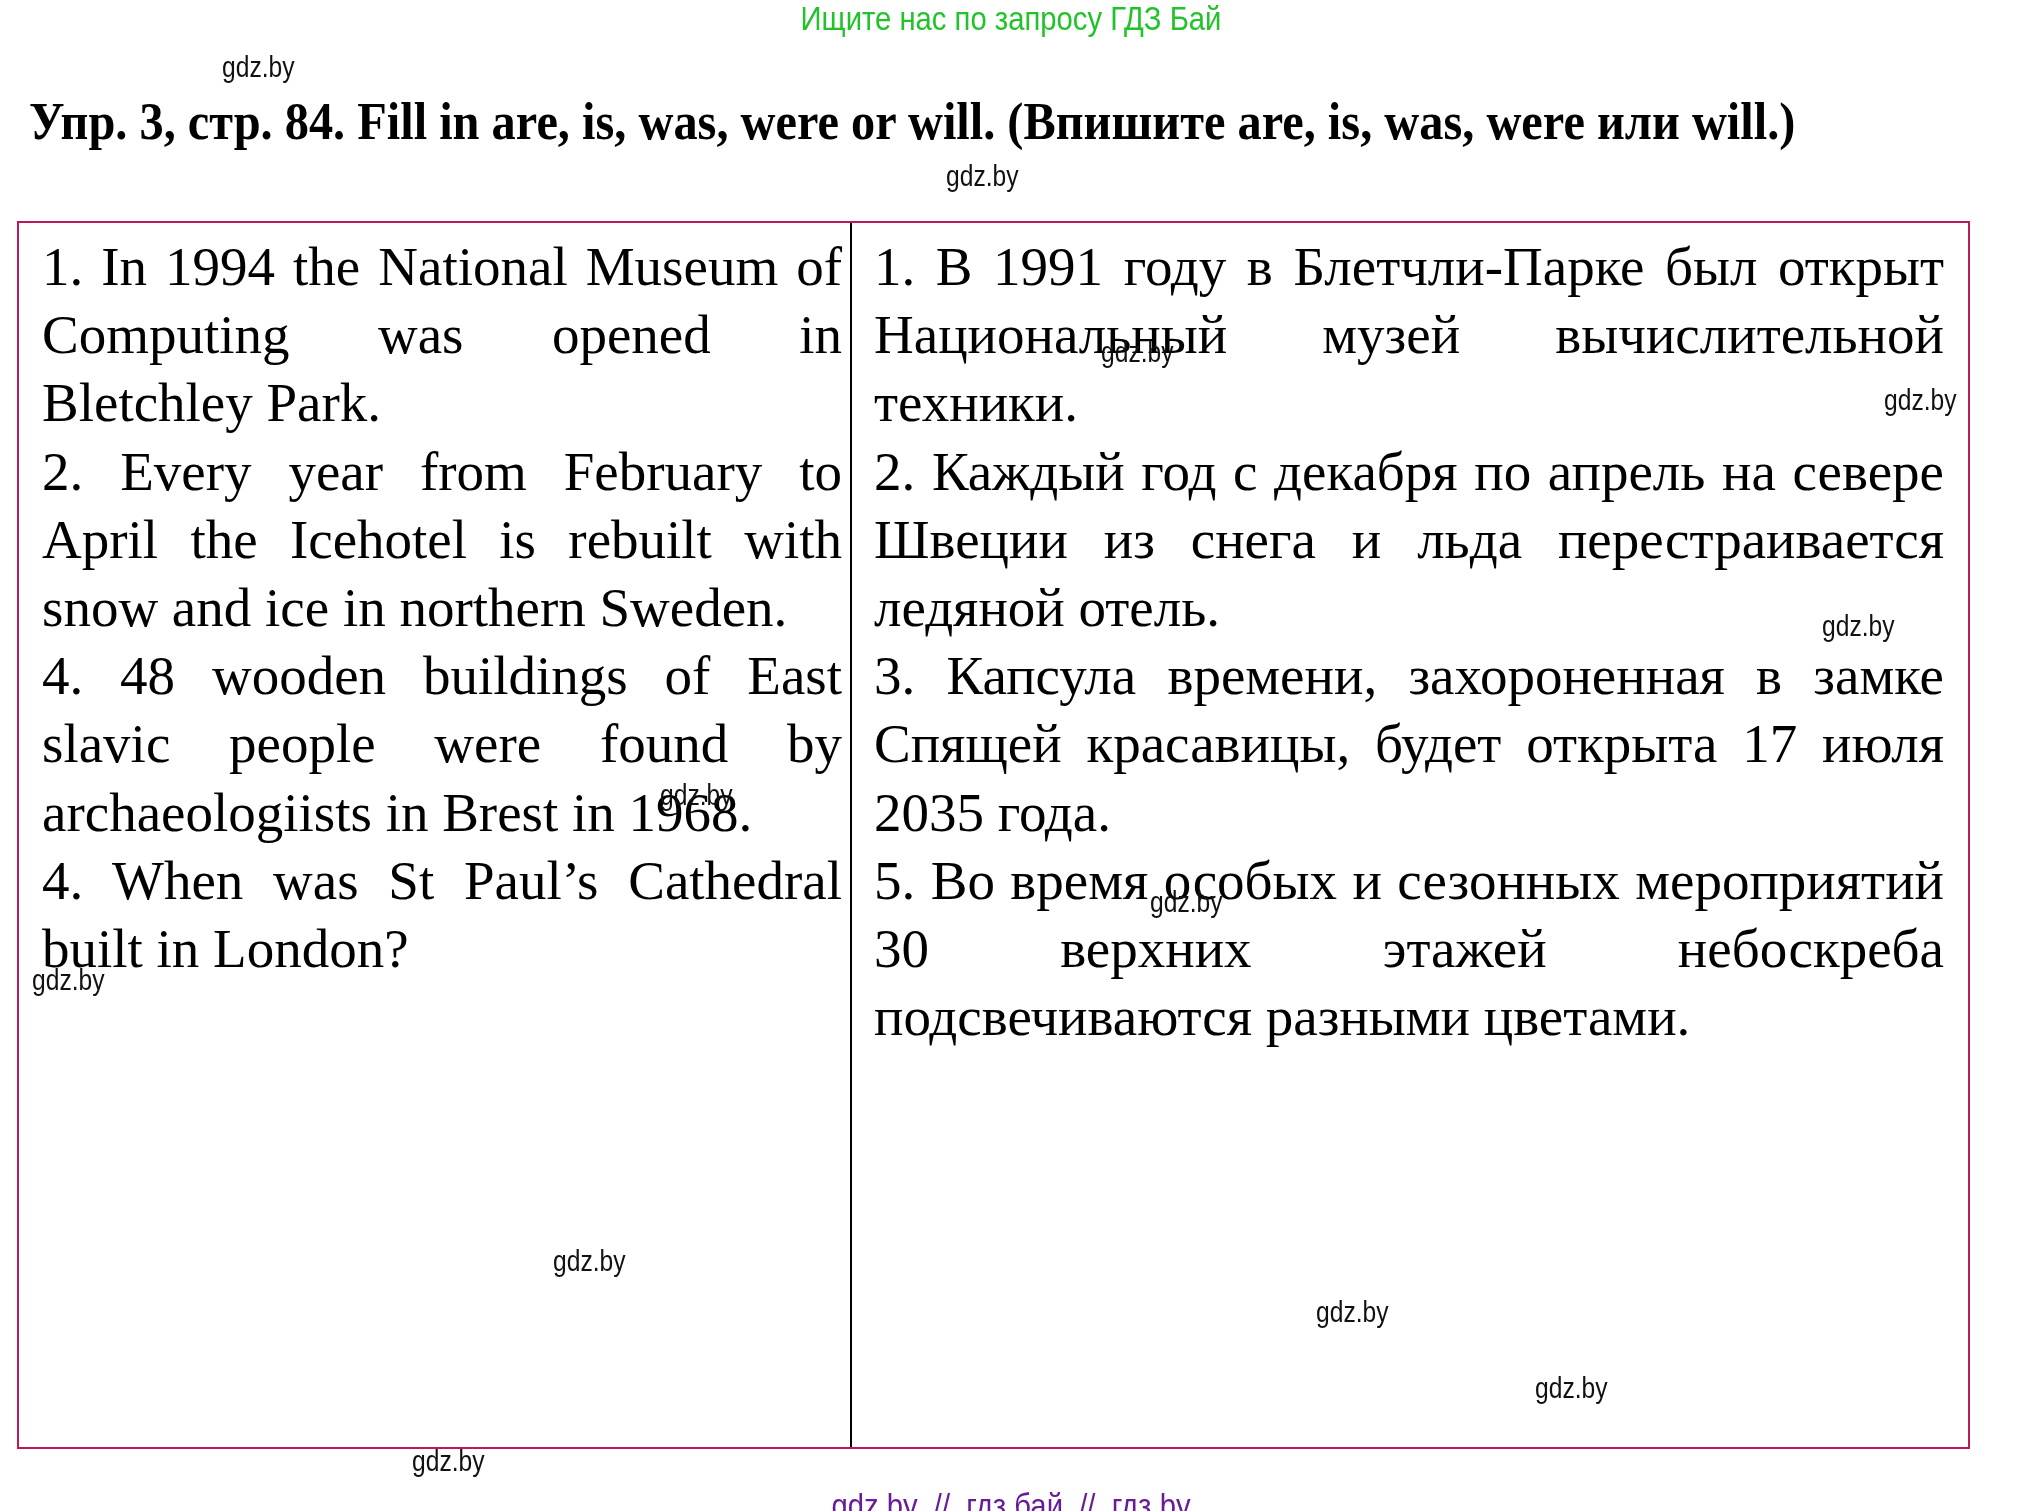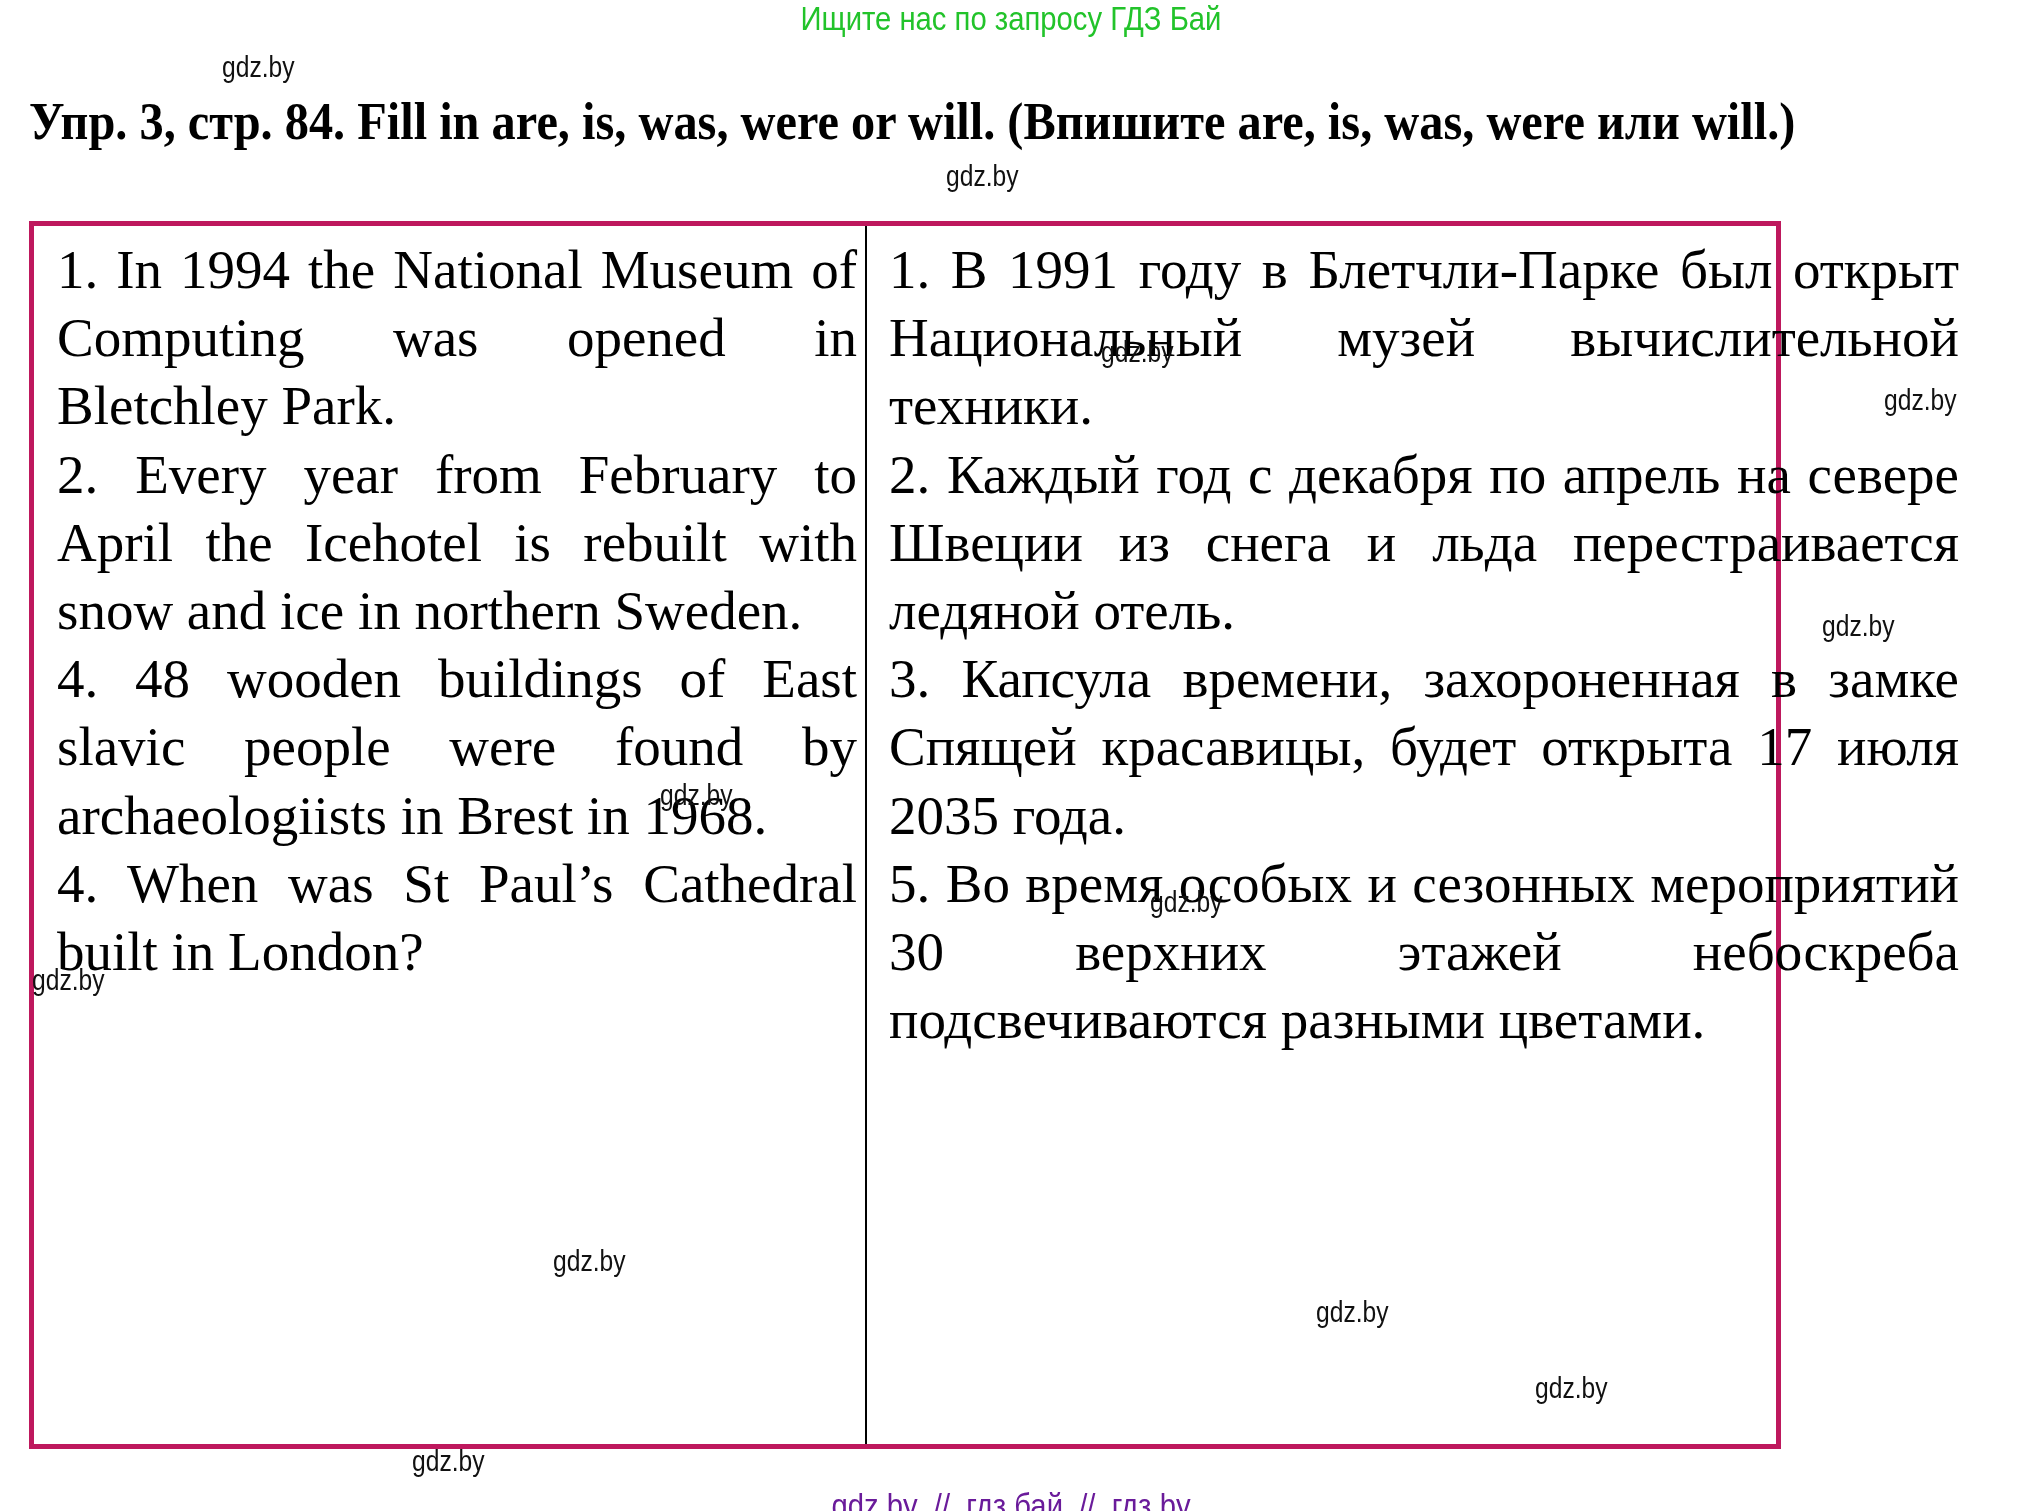--- a/index.html
+++ b/index.html
@@ -10,22 +10,22 @@
     position:absolute; left:0; width:2022px; top:0; height:36px;
     text-align:center; font-size:34px; line-height:36px; color:#22c32a;
     transform: scaleX(0.86); transform-origin:center;
   }
   #title {
     position:absolute; left:29px; top:88px; width:1960px;
     font-size:52px; font-weight:bold; line-height:67px;
     transform: scaleX(0.93); transform-origin:left top;
   }
   #table {
-    position:absolute; left:29px; top:221px; width:1752px; height:1228px;
-    border:5px solid #be185d; box-sizing:border-box;
+    position:absolute; left:17px; top:221px; width:1953px; height:1228px;
+    border:2px solid #be185d; box-sizing:border-box;
   }
   #divider { position:absolute; left:831px; top:0; width:2px; height:100%; background:#000; }
   .col { position:absolute; top:10px; font-size:55px; line-height:68.2px; text-align:justify; }
   .col-left { left:23px; width:800px; }
   .col-right { left:855px; width:1070px; }
   .col p { margin:0; text-align:justify; text-align-last:left; }
   .wm {
     position:absolute; font-size:29px; color:#111; line-height:30px;
     transform: scaleX(0.85); transform-origin:left top; white-space:nowrap;
   }

